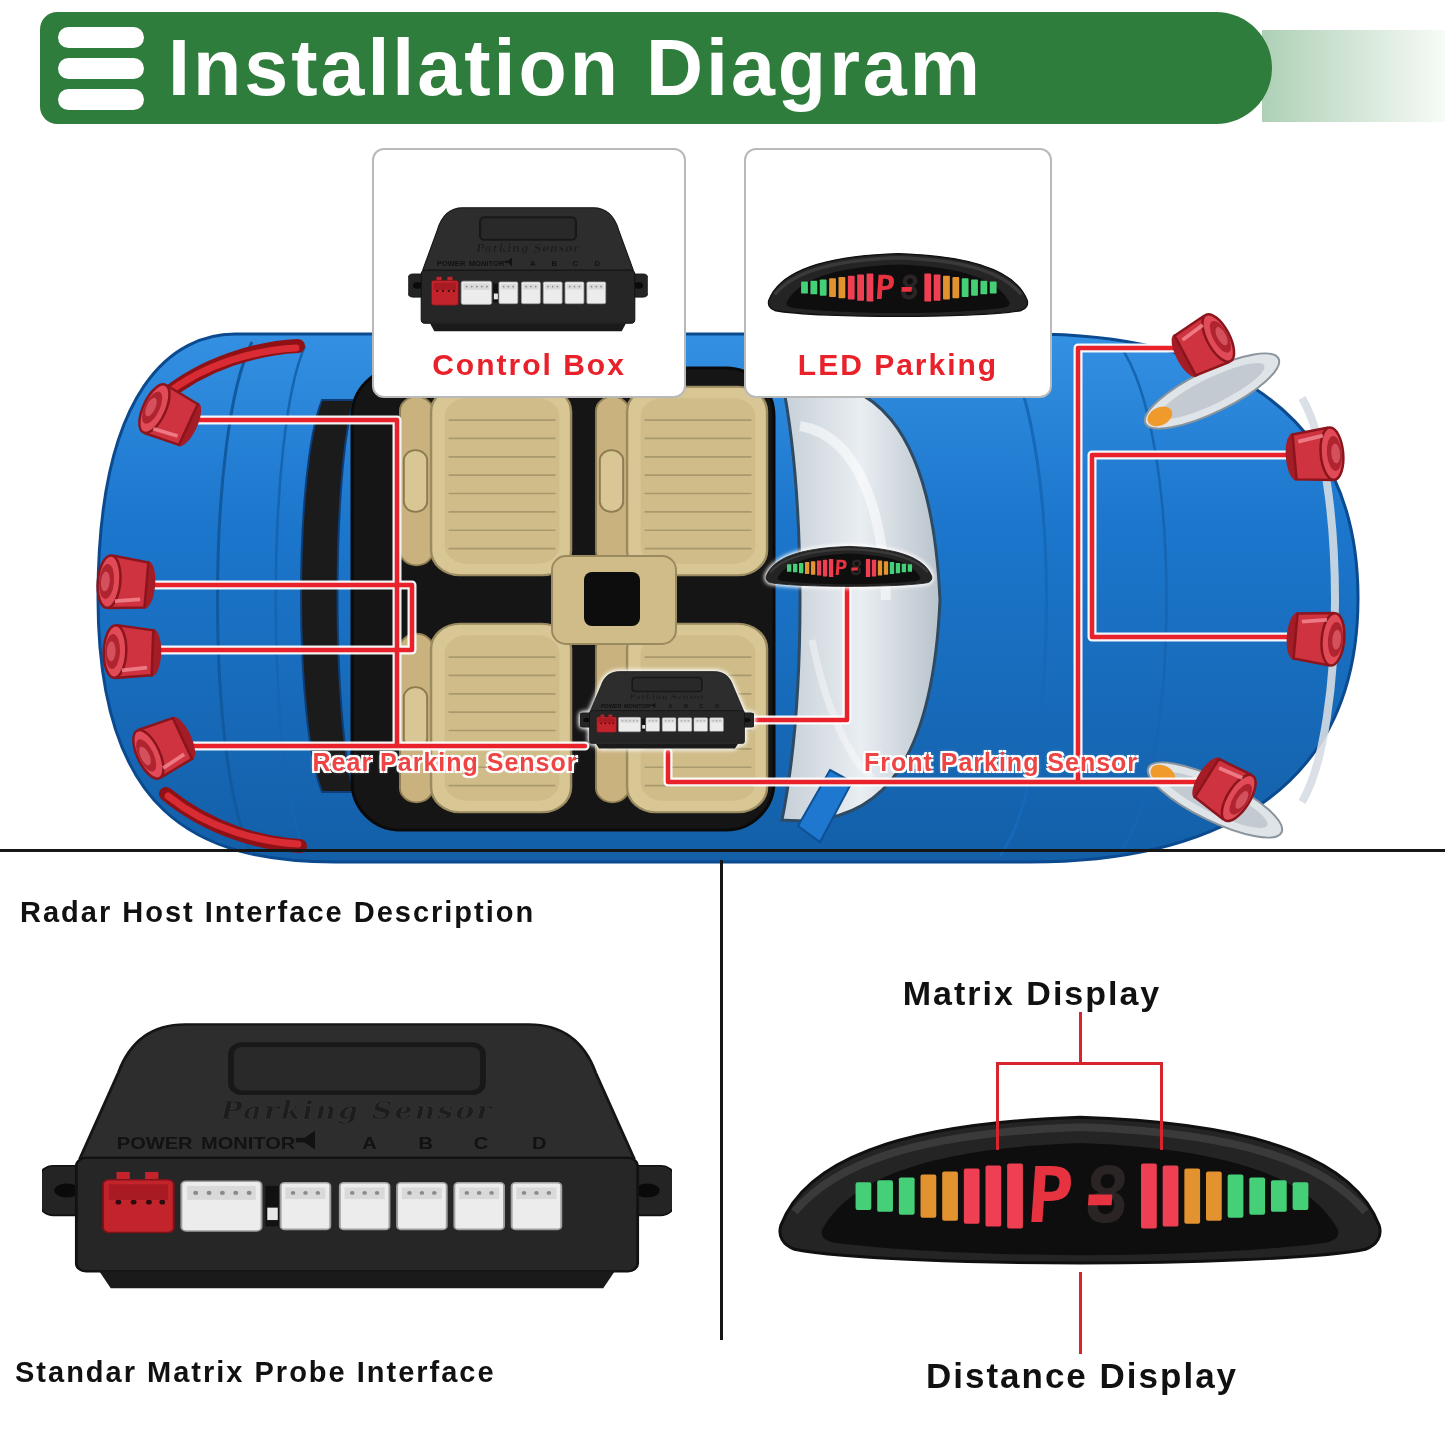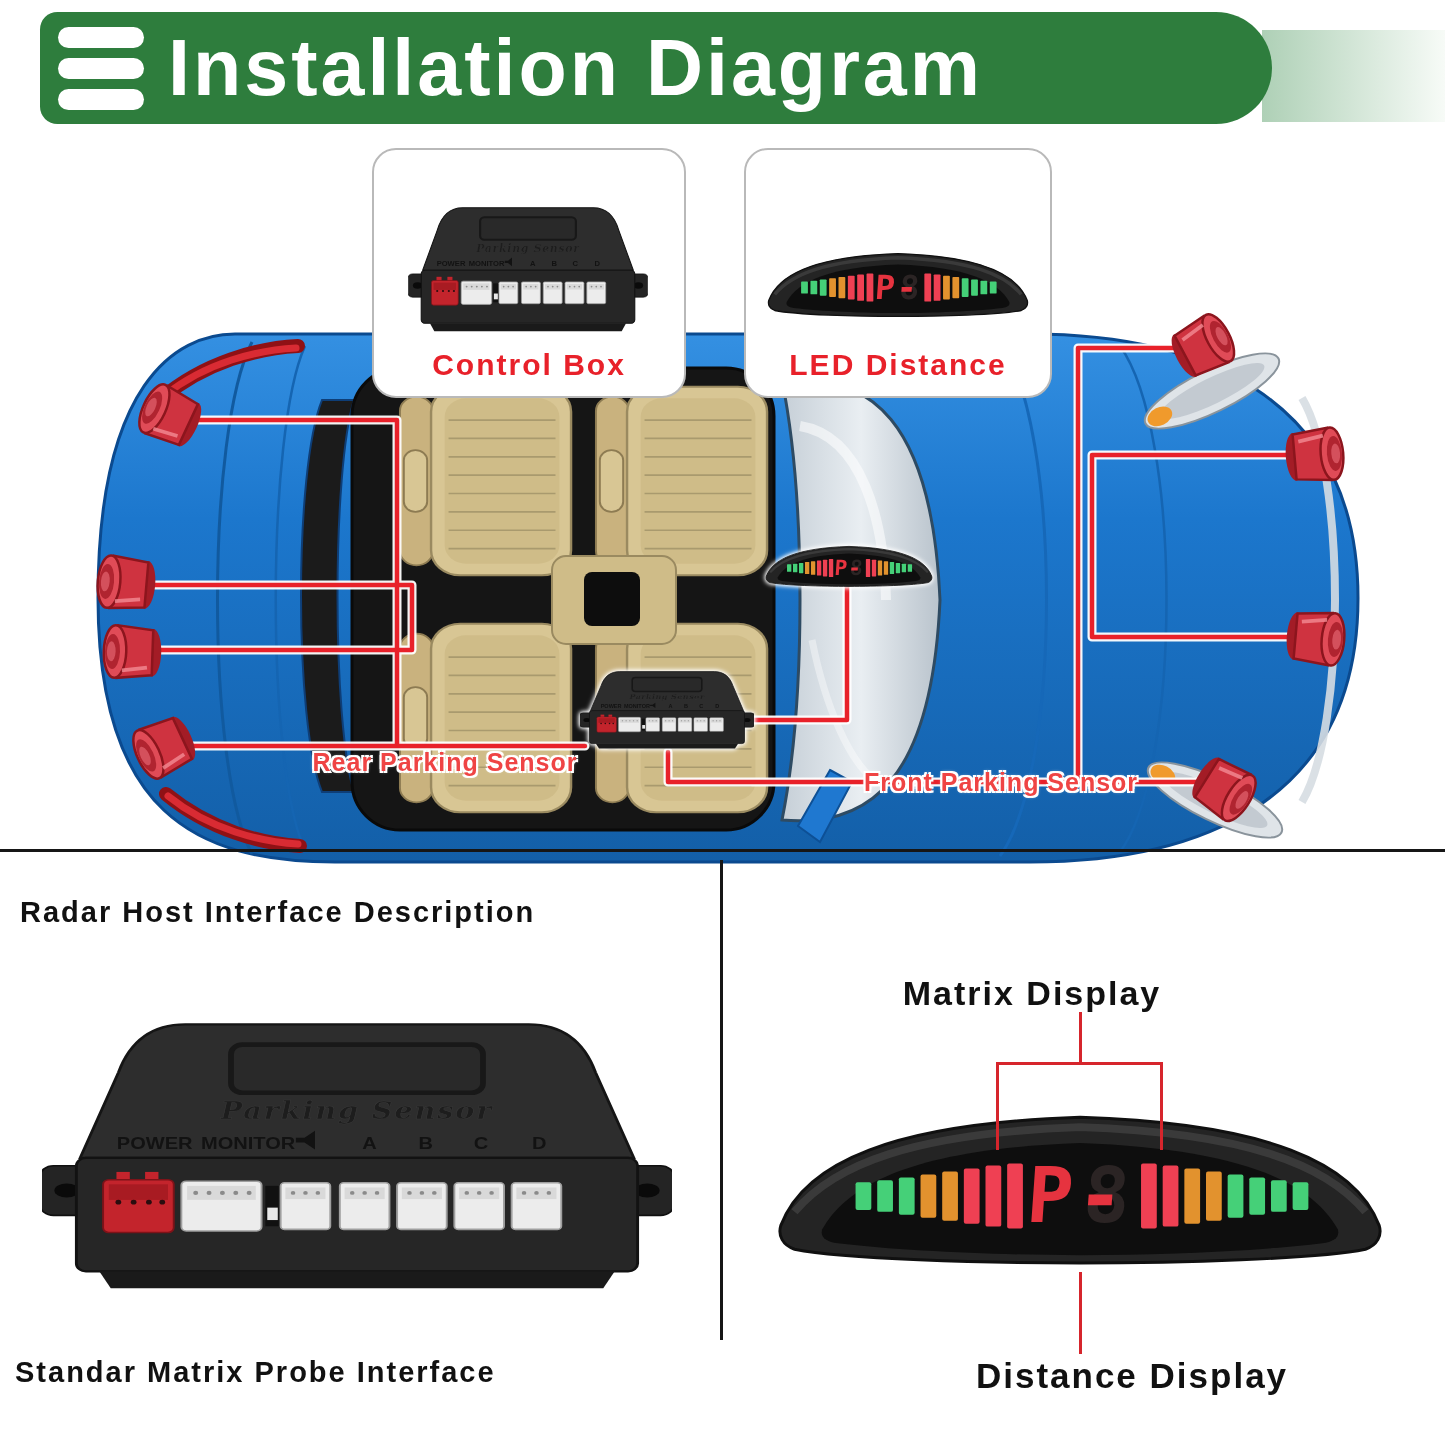--- a/index.html
+++ b/index.html
@@ -10,21 +10,21 @@
   #banner{left:40px;top:12px;width:1232px;height:112px;background:#2e7d3d;
           border-radius:18px 58px 58px 18px;z-index:4;display:flex;align-items:center;}
   #banner-tail{left:1262px;top:30px;width:183px;height:92px;z-index:3;
           background:linear-gradient(90deg,#aed0b6 0%,#d8ead d 60%,#f7fbf7 100%);
           background:linear-gradient(90deg,#aed0b6 0%,#f7fbf7 100%);}
   #menu-icon{width:88px;margin-left:18px;}
   #menu-icon .bar{height:21px;border-radius:11px;background:#ffffff;margin:10px 0;width:86px;}
   #page-title{color:#ffffff;font-size:79px;font-weight:bold;letter-spacing:3px;margin-left:22px;
               white-space:nowrap;}
   
-  .card{background:#ffffff;border:2px solid #b9b9b9;border-radius:24px;z-index:2;}
+  .card{background:#ffffff;border:2px solid #b9b9b9;border-radius:12px;z-index:2;}
   #card-controlbox{left:372px;top:148px;width:310px;height:246px;}
   #card-led{left:744px;top:148px;width:304px;height:246px;}
   .card-label{position:absolute;left:0;right:0;top:198px;text-align:center;color:#e8212a;
               font-size:30px;font-weight:bold;letter-spacing:2px;}
   
   .red-label{color:#ef4444;font-weight:bold;font-size:25px;letter-spacing:1px;text-align:center;
              z-index:2;white-space:nowrap;
              text-shadow:-2px -2px 0 #fff,2px -2px 0 #fff,-2px 2px 0 #fff,2px 2px 0 #fff,0 0 4px #fff;}
   
   .black-heading{color:#111;font-weight:bold;text-align:center;white-space:nowrap;}
@@ -320,25 +320,25 @@
     <svg style="position:absolute;left:22px;top:52px;width:264px;height:138px" viewBox="0 0 660 380" xmlns="http://www.w3.org/2000/svg" xmlns:xlink="http://www.w3.org/1999/xlink">
       <use href="#sym-cbox" xlink:href="#sym-cbox" x="0" y="0" width="660" height="380"></use>
     </svg>
     <div class="card-label">Control Box</div>
   </div>
 
   <div class="abs card" id="card-led">
     <svg style="position:absolute;left:16px;top:84px;width:272px;height:85px" viewBox="0 0 640 200" xmlns="http://www.w3.org/2000/svg" xmlns:xlink="http://www.w3.org/1999/xlink">
       <use href="#sym-led" xlink:href="#sym-led" x="0" y="0" width="640" height="200"></use>
     </svg>
-    <div class="card-label">LED Distance</div>
+    <div class="card-label">LED Parking</div>
   </div>
 
   <div class="abs red-label" style="left:305px;top:748px;width:280px">Rear Parking Sensor</div>
-  <div class="abs red-label" style="left:856px;top:768px;width:290px">Front Parking Sensor</div>
+  <div class="abs red-label" style="left:856px;top:748px;width:290px">Front Parking Sensor</div>
 
   <div class="abs divider" style="left:0;top:849px;width:1445px;height:3px"></div>
   <div class="abs divider" style="left:720px;top:860px;width:3px;height:480px"></div>
 
   <div class="abs black-heading" style="left:20px;top:896px;width:500px;font-size:29px;letter-spacing:2px">Radar Host Interface Description</div>
 
   <svg class="abs" style="left:42px;top:1012px;width:630px;height:295px" viewBox="0 0 660 380" preserveAspectRatio="none" xmlns="http://www.w3.org/2000/svg" xmlns:xlink="http://www.w3.org/1999/xlink">
     <use href="#sym-cbox" xlink:href="#sym-cbox" x="0" y="0" width="660" height="380"></use>
   </svg>
 
@@ -350,15 +350,15 @@
   <div class="abs rline" style="left:996px;top:1062px;width:167px;height:3px"></div>
   <div class="abs rline" style="left:996px;top:1062px;width:3px;height:88px"></div>
   <div class="abs rline" style="left:1160px;top:1062px;width:3px;height:88px"></div>
 
   <svg class="abs" style="left:765px;top:1072px;width:630px;height:197px" viewBox="0 0 640 200" xmlns="http://www.w3.org/2000/svg" xmlns:xlink="http://www.w3.org/1999/xlink">
     <use href="#sym-led" xlink:href="#sym-led" x="0" y="0" width="640" height="200"></use>
   </svg>
 
   <div class="abs rline" style="left:1079px;top:1272px;width:3px;height:82px"></div>
 
-  <div class="abs black-heading" style="left:932px;top:1356px;width:400px;font-size:35px;letter-spacing:2px">Distance Display</div>
+  <div class="abs black-heading" style="left:882px;top:1356px;width:400px;font-size:35px;letter-spacing:2px">Distance Display</div>
 
 </div>
 
 </body></html>

